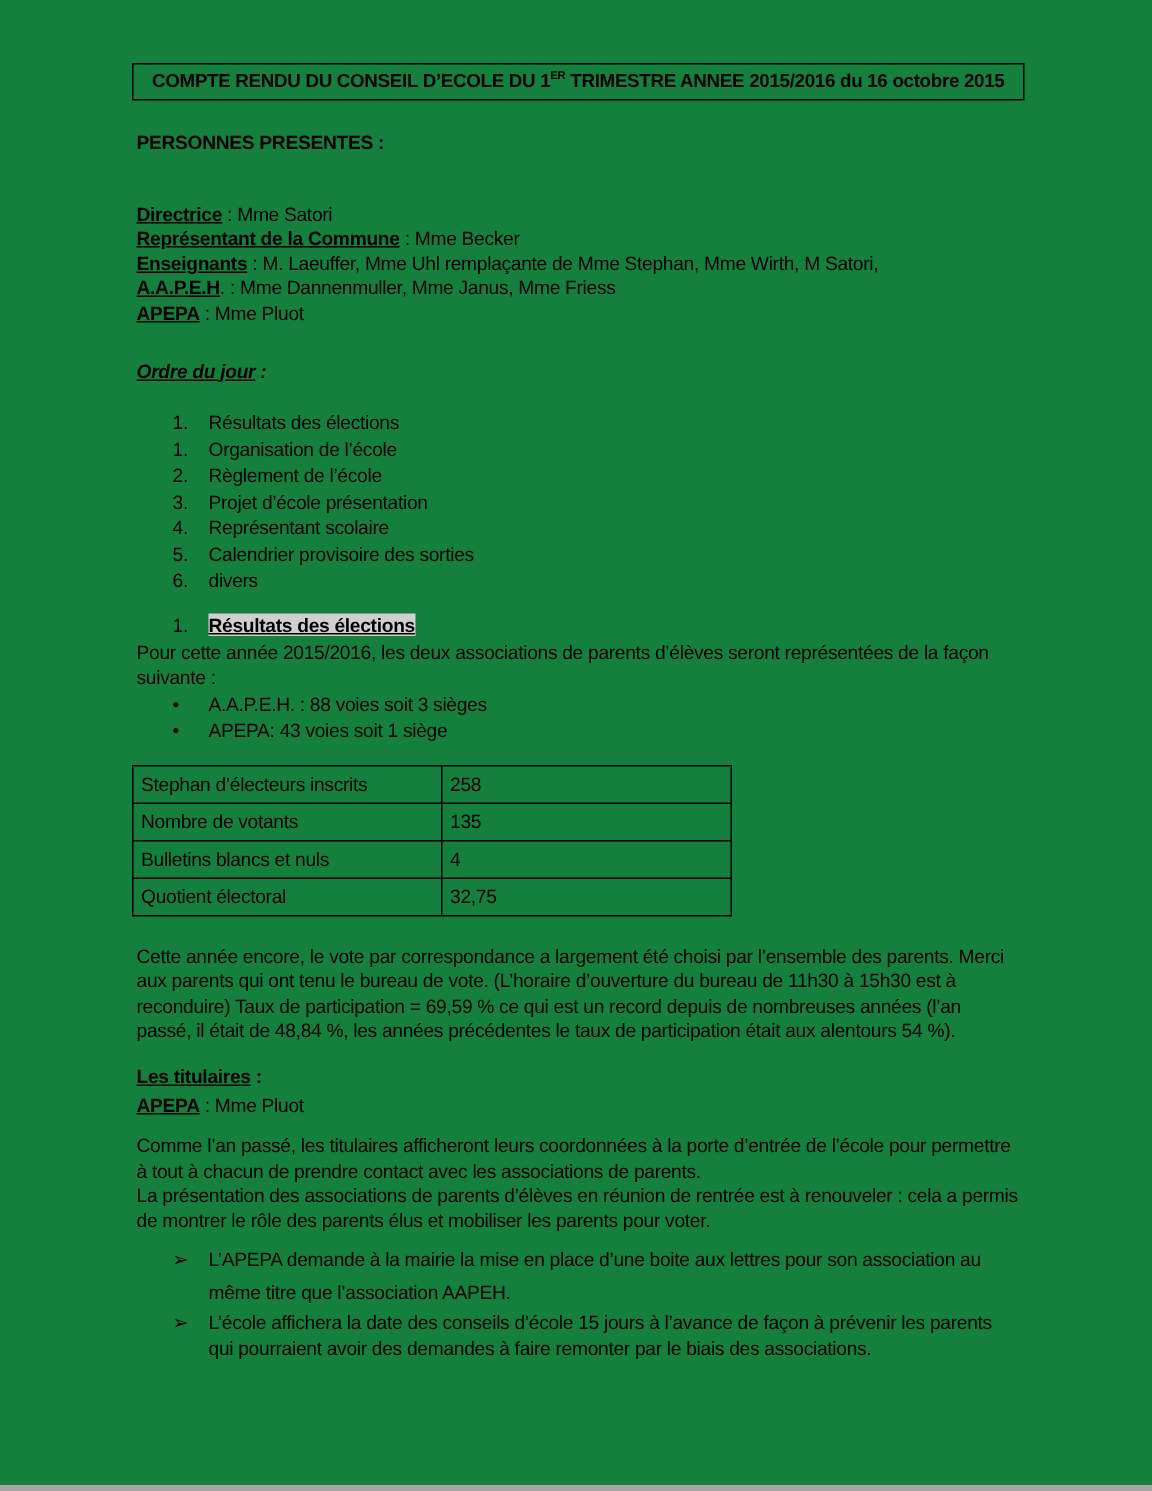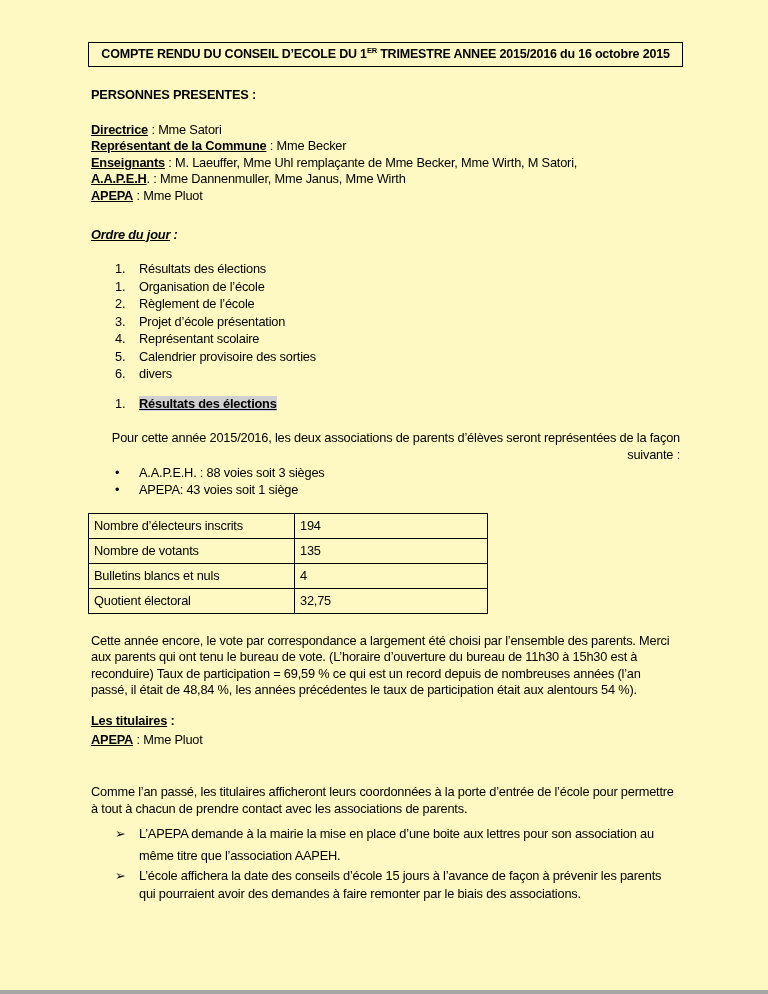--- a/index.html
+++ b/index.html
@@ -1,72 +1,72 @@
 <!DOCTYPE html>
 <html><head>
 <meta charset="utf-8">
 <style>
   html,body{margin:0;padding:0;}
   body{background:#a6a6a6;font-family:"Liberation Sans",sans-serif;}
   .page{
     width:768px;height:990px;box-sizing:border-box;overflow:hidden;
-    background:#fef9c3;color:#000000;
+    background:#15803d;color:#000000;
     font-size:12.8px;letter-spacing:-0.2px;line-height:16.6px;
     padding:42px 88px 0 91px;
   }
   .b{font-weight:bold;}
   .u{text-decoration:underline;}
   .i{font-style:italic;}
   .title-box{
     border:1px solid #000;margin:0 -3px 0 -3px;
     text-align:center;font-weight:bold;font-size:12.5px;
     padding:4px 2px 5px 2px;line-height:14px;
   }
   .title-box sup{font-size:7.5px;vertical-align:super;line-height:0;}
   .centered-heading{text-align:left;font-weight:bold;margin-top:20px;}
-  .people{margin-top:18px;}
+  .people{margin-top:31px;}
   .person-line{line-height:16.6px;}
   .odj-heading{margin-top:22px;}
   .olist{margin-left:24px;margin-top:17px;}
   .oitem{display:flex;line-height:17.5px;}
   .onum{width:24px;flex-shrink:0;}
   .otext{flex:1;}
   .sec-heading{display:flex;margin-left:24px;margin-top:13px;}
   .hl{background:#d0d0d0;font-weight:bold;text-decoration:underline;}
-  .intro{margin-top:18px;text-align:right;}
+  .intro{margin-top:2px;}
   .blist{margin-left:24px;margin-top:2px;}
   .bitem{display:flex;line-height:16.6px;}
   .bglyph{width:24px;flex-shrink:0;}
   .vote-table{border-collapse:collapse;margin:14px 0 0 -3px;width:400px;}
   .vote-table td{border:1px solid #000;padding:4px 5px;vertical-align:middle;line-height:16px;}
   .vote-table td.tl{width:195px;}
   .after-table-para{margin-top:19px;}
   .tit-heading{margin-top:14px;}
   .tit-people{margin-top:2px;}
-  .tit-paras{margin-top:36px;}
+  .tit-paras{margin-top:11px;}
   .arrow-list{margin-left:24px;margin-top:6px;}
   .arrow-item{display:flex;}
   .arrow-item.spaced{line-height:22px;}
   .arrow-item.normal{line-height:17.5px;}
   .aglyph{width:24px;flex-shrink:0;}
 </style>
 </head>
 <body>
 
 <div class="page">
 
   <div class="title-box"><span><span>COMPTE RENDU DU CONSEIL D’ECOLE DU 1</span><sup>ER</sup><span> TRIMESTRE ANNEE 2015/2016 du 16 octobre 2015</span></span></div>
 
   <div class="centered-heading">PERSONNES PRESENTES :</div>
 
   <div class="people">
     <div class="person-line"><span class="b u">Directrice</span><span> : </span><span>Mme Satori</span></div>
     <div class="person-line"><span class="b u">Représentant de la Commune</span><span> : </span><span>Mme Becker</span></div>
-    <div class="person-line"><span class="b u">Enseignants</span><span> : </span><span>M. Laeuffer, Mme Uhl remplaçante de Mme Becker, Mme Wirth, M Satori,</span></div>
-    <div class="person-line"><span class="b u">A.A.P.E.H</span><span>. : </span><span>Mme Dannenmuller, Mme Janus, Mme Wirth</span></div>
+    <div class="person-line"><span class="b u">Enseignants</span><span> : </span><span>M. Laeuffer, Mme Uhl remplaçante de Mme Stephan, Mme Wirth, M Satori,</span></div>
+    <div class="person-line"><span class="b u">A.A.P.E.H</span><span>. : </span><span>Mme Dannenmuller, Mme Janus, Mme Friess</span></div>
     <div class="person-line"><span class="b u">APEPA</span><span> : </span><span>Mme Pluot</span></div>
   </div>
 
   <div class="odj-heading"><span class="b i u">Ordre du jour</span><span class="b i"> :</span></div>
 
   <div class="olist">
     <div class="oitem">
         <span class="onum">1.</span>
         <span class="otext">Résultats des élections</span>
       </div>
@@ -110,22 +110,22 @@
       </div>
     <div class="bitem">
         <span class="bglyph">•</span>
         <span>APEPA: 43 voies soit 1 siège</span>
       </div>
   </div>
 
   <table class="vote-table">
     <tbody>
       <tr>
-          <td class="tl">Nombre d’électeurs inscrits</td>
-          <td class="tv">194</td>
+          <td class="tl">Stephan d’électeurs inscrits</td>
+          <td class="tv">258</td>
         </tr>
       <tr>
           <td class="tl">Nombre de votants</td>
           <td class="tv">135</td>
         </tr>
       <tr>
           <td class="tl">Bulletins blancs et nuls</td>
           <td class="tv">4</td>
         </tr>
       <tr>
@@ -138,20 +138,21 @@
   <div class="after-table-para">Cette année encore, le vote par correspondance a largement été choisi par l’ensemble des parents. Merci aux parents qui ont tenu le bureau de vote. (L’horaire d’ouverture du bureau de 11h30 à 15h30 est à reconduire) Taux de participation = 69,59 % ce qui est un record depuis de nombreuses années (l’an passé, il était de 48,84 %, les années précédentes le taux de participation était aux alentours 54 %).</div>
 
   <div class="tit-heading"><span class="b u">Les titulaires</span><span class="b"> :</span></div>
 
   <div class="tit-people">
     <div class="person-line"><span class="b u">APEPA</span><span> : </span><span>Mme Pluot</span></div>
   </div>
 
   <div class="tit-paras">
     <div>Comme l’an passé, les titulaires afficheront leurs coordonnées à la porte d’entrée de l’école pour permettre à tout à chacun de prendre contact avec les associations de parents.</div>
+    <div>La présentation des associations de parents d’élèves en réunion de rentrée est à renouveler : cela a permis de montrer le rôle des parents élus et mobiliser les parents pour voter.</div>
   </div>
 
   <div class="arrow-list">
     <div class="arrow-item spaced">
         <span class="aglyph">➢</span>
         <span class="otext">L’APEPA demande à la mairie la mise en place d’une boite aux lettres pour son association au même titre que l’association AAPEH.</span>
       </div>
     <div class="arrow-item normal">
         <span class="aglyph">➢</span>
         <span class="otext">L’école affichera la date des conseils d’école 15 jours à l’avance de façon à prévenir les parents qui pourraient avoir des demandes à faire remonter par le biais des associations.</span>

